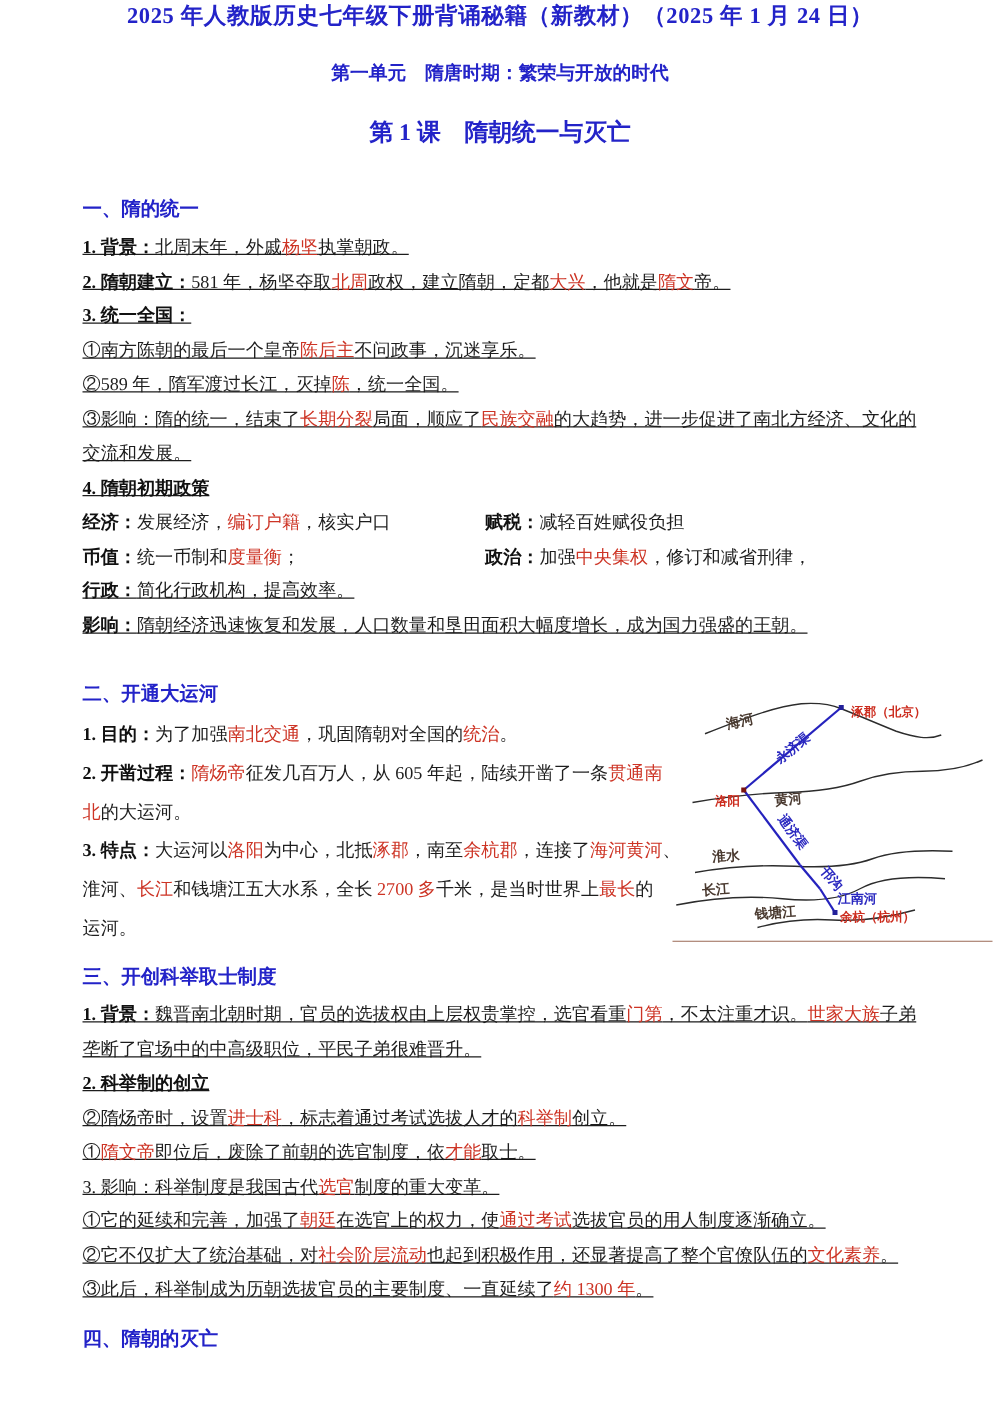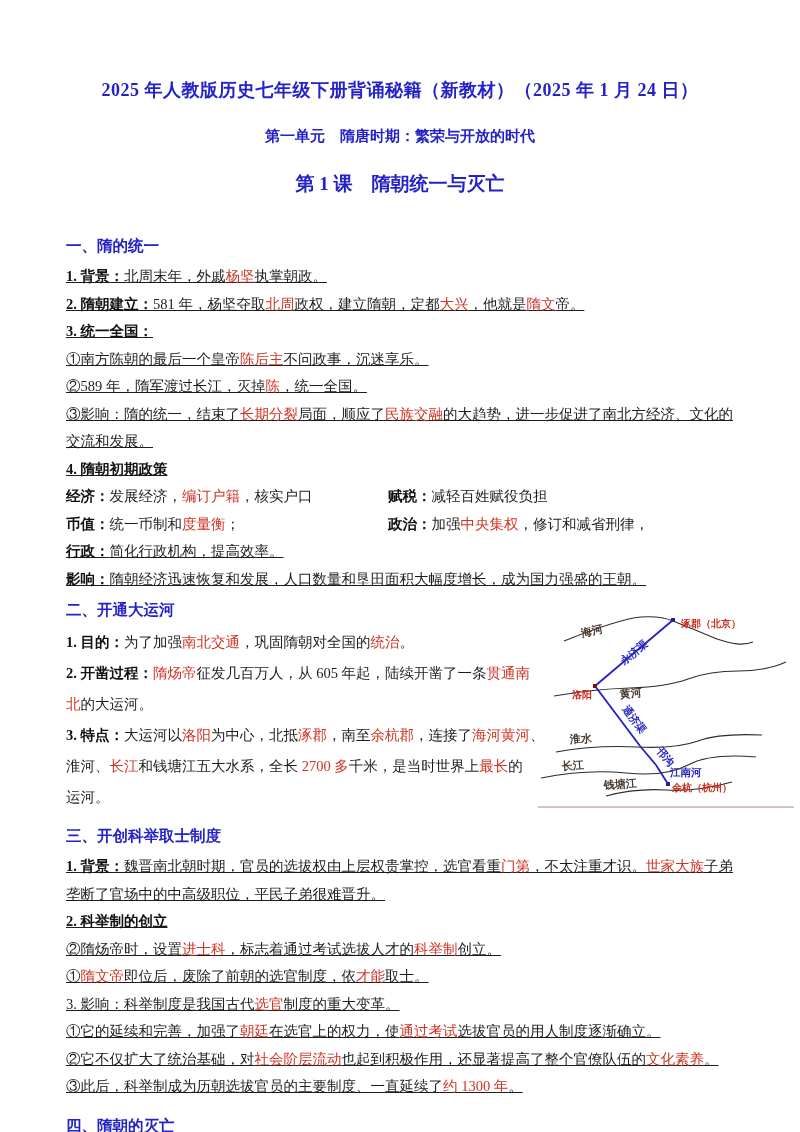--- a/index.html
+++ b/index.html
@@ -1,31 +1,31 @@
 <!DOCTYPE html>
 <html><head>
 <meta charset="utf-8">
 <style>
   html,body{margin:0;padding:0;background:#ffffff;}
   body{width:800px;height:1132px;font-family:"Liberation Serif","DejaVu Serif",serif;color:#1d1d1d;overflow:hidden;}
   .doc{padding:0 66px;position:relative;}
-  .h1{margin-top:78px;text-align:center;font-size:18px;font-weight:bold;color:#2323c8;letter-spacing:.5px;}
+  .h1{text-align:center;font-size:18px;font-weight:bold;color:#2323c8;letter-spacing:.5px;}
   .h2{margin-top:25px;text-align:center;font-size:15px;font-weight:bold;color:#2323c8;}
   .h3{margin-top:25px;text-align:center;font-size:19px;font-weight:bold;color:#2323c8;}
   .sh{font-size:15.5px;font-weight:bold;color:#2323c8;margin:0 0 4px 0;line-height:26px;}
   .sec{position:relative;}
   .sec.first{margin-top:36px;}
   .tline{white-space:nowrap;font-size:14.5px;}
   .s1 .tline,.s3 .tline{line-height:27.5px;height:27.5px;text-decoration:underline;}
   .s2body .tline{line-height:31px;height:31px;}
   .seg.b{font-weight:bold;color:#111;}
   .seg.r{color:#cd3425;}
   .col{display:inline-block;vertical-align:top;}
   .c0{width:322px;}
-  .sec2{margin-top:4px;}
+  .sec2{margin-top:28px;}
   .sec3{margin-top:10px;}
   .sec4{margin-top:12px;}
   .s2body{width:472px;}
   .map{position:absolute;left:470px;top:2px;width:262px;height:216px;}
   .map text{font-family:"Liberation Serif","DejaVu Serif",serif;}
   .map .river-label{fill:#4a3a30;font-size:11px;font-weight:bold;}
   .map .canal-label{fill:#2a28c0;font-size:10.5px;font-weight:bold;}
   .map .place-label{fill:#cc2c1e;font-size:10px;font-weight:bold;}
 </style>
 </head>

